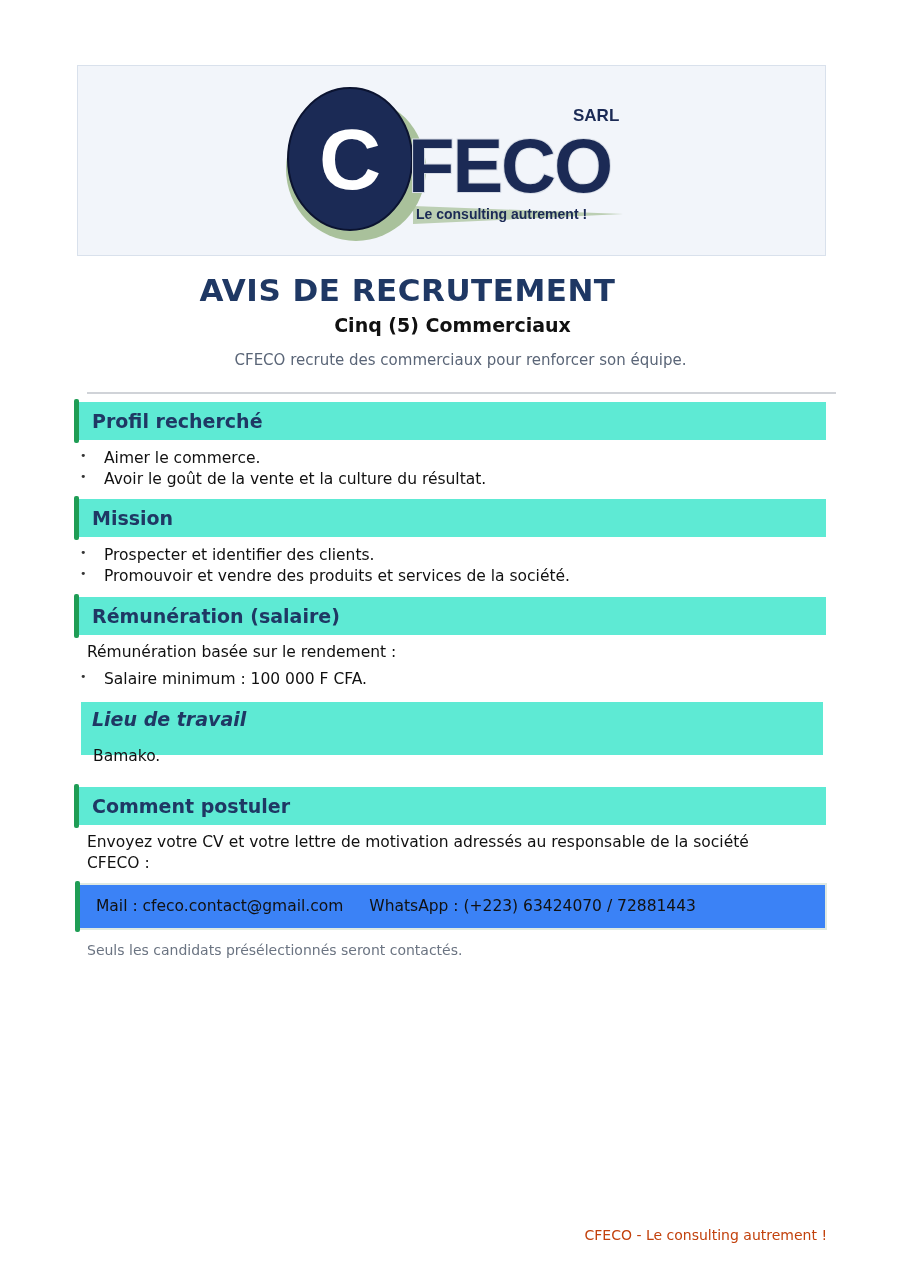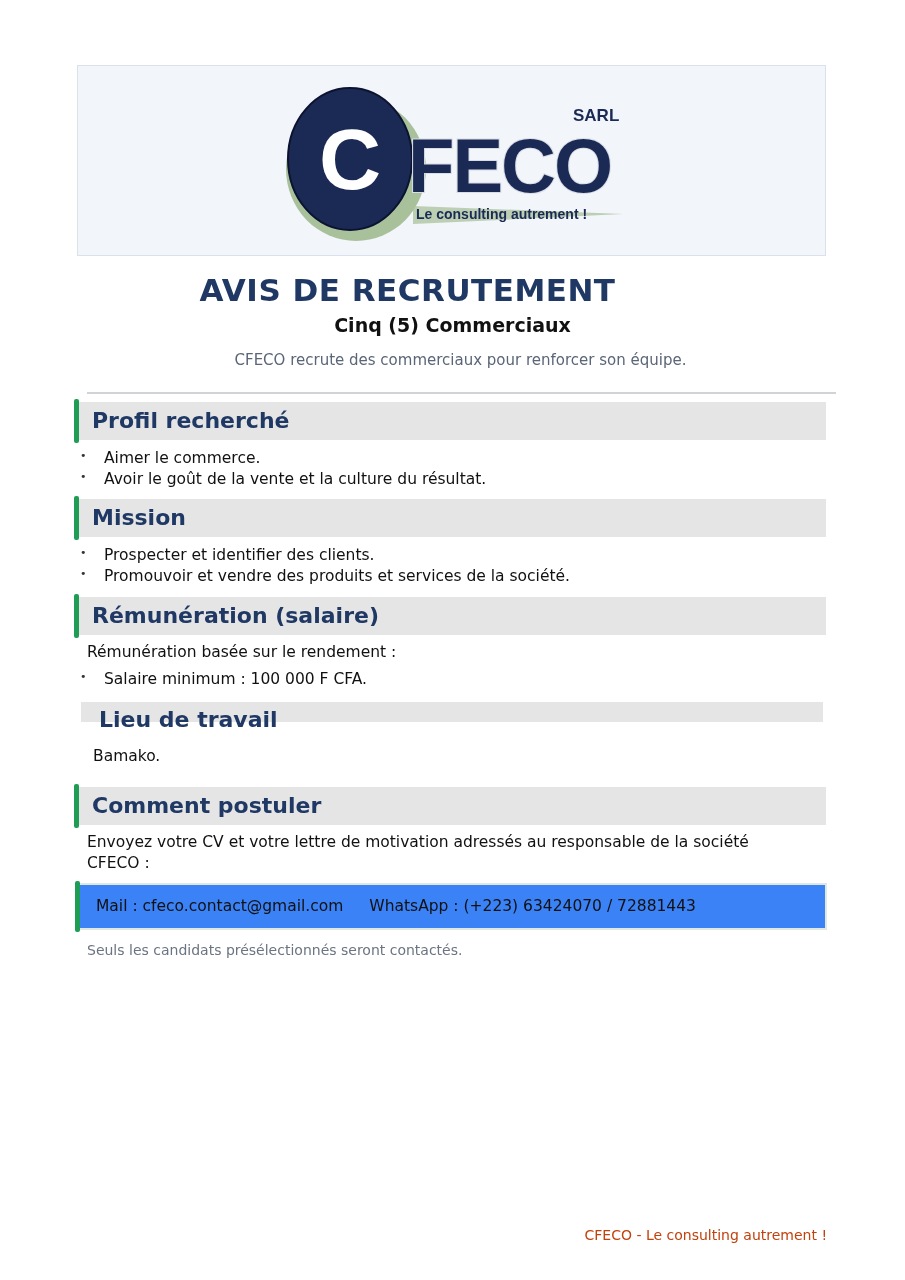--- a/index.html
+++ b/index.html
@@ -24,29 +24,29 @@
     .intro {
       position: absolute; left: 8px; width: 905px; top: 351px; text-align: center;
       font-size: 15px; color: #5a6577;
     }
     .rule {
       position: absolute; left: 87px; top: 392px; width: 749px; height: 2px; background: #d0d3d8;
     }
 
     .sec-head {
       position: absolute; left: 77px; width: 749px; height: 38px;
-      background: #e5e5e5; box-sizing: border-box;
-      font-size: 22px; font-weight: bold; color: #1f3864;
+      background: #5eead4; box-sizing: border-box;
+      font-size: 19px; font-weight: bold; color: #1f3864;
       padding-left: 15px; line-height: 38px;
     }
     .sec-head .bar {
       position: absolute; left: -3px; top: -3px; width: 5px; height: 44px;
       background: #1f9d55; border-radius: 2px;
     }
-    .sec-head.plain { left: 81px; width: 742px; height: 20px; line-height: 35px; padding-left: 18px; }
+    .sec-head.plain { left: 81px; width: 742px; height: 53px; line-height: 35px; padding-left: 11px; font-style: italic; }
 
     .bullet {
       position: absolute; left: 80px; font-size: 15.5px; color: #111;
     }
     .bullet .dot {
       position: absolute; left: 0; top: 0; font-size: 11px; color: #333;
     }
     .bullet .txt { position: absolute; left: 24px; white-space: nowrap; }
 
     .para { position: absolute; left: 87px; font-size: 15.5px; color: #111; line-height: 21px; }

